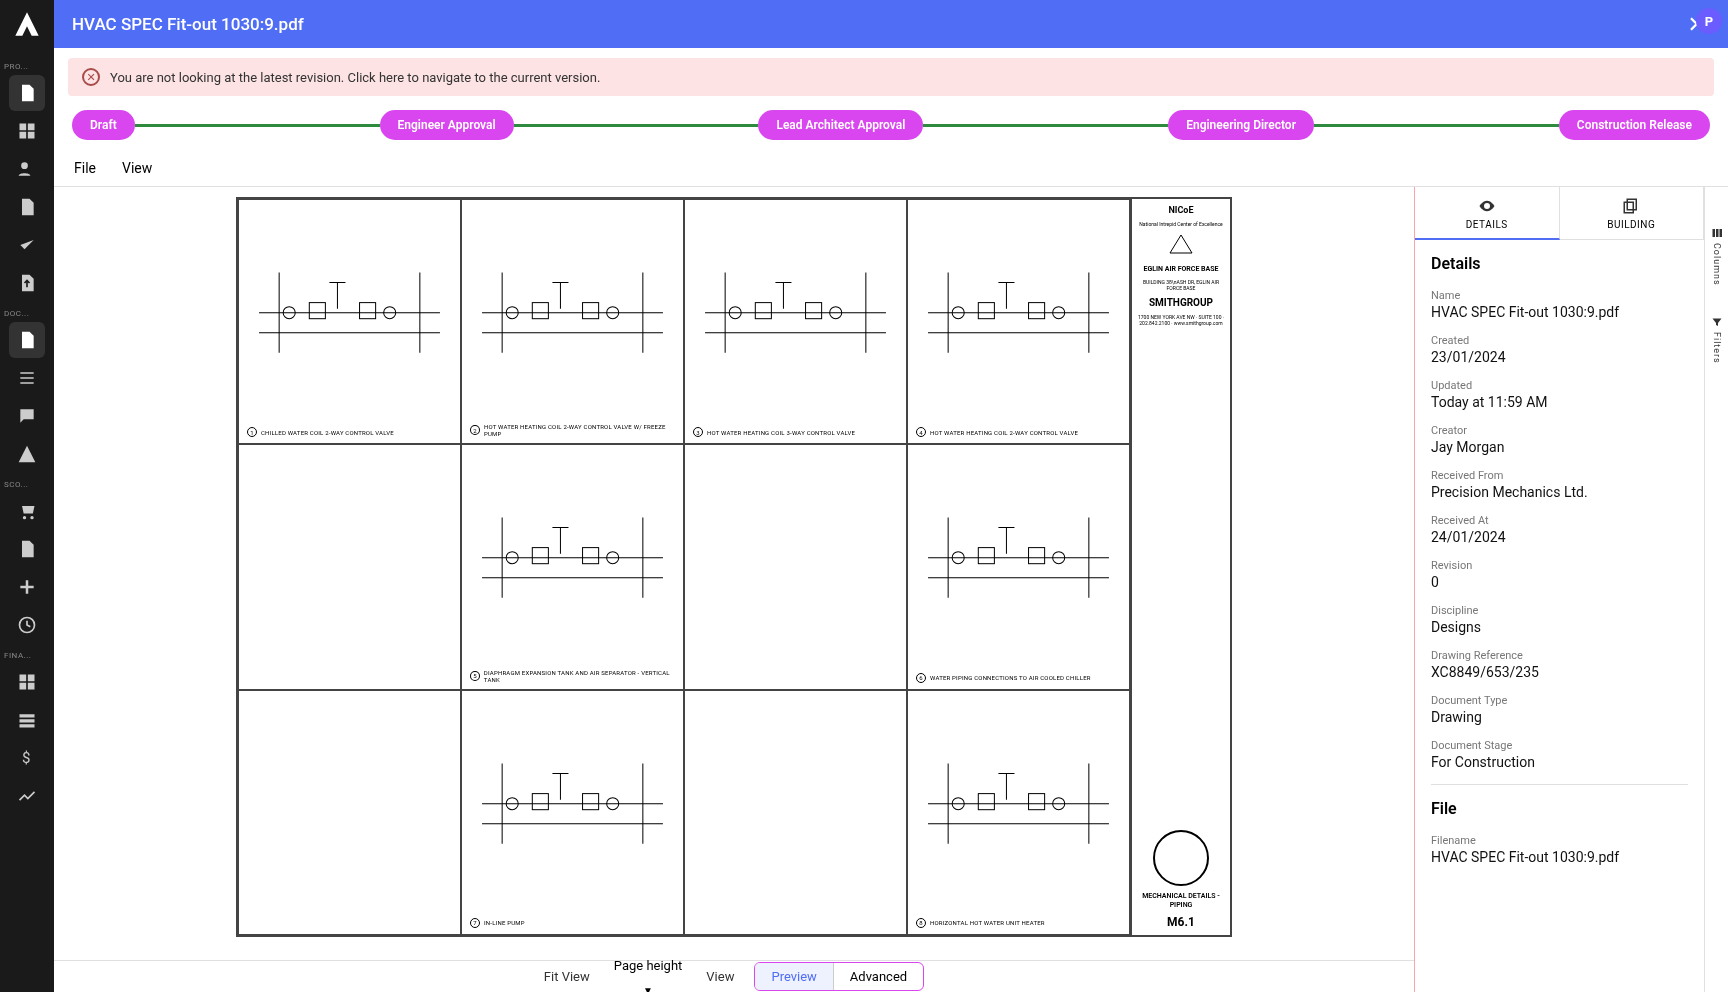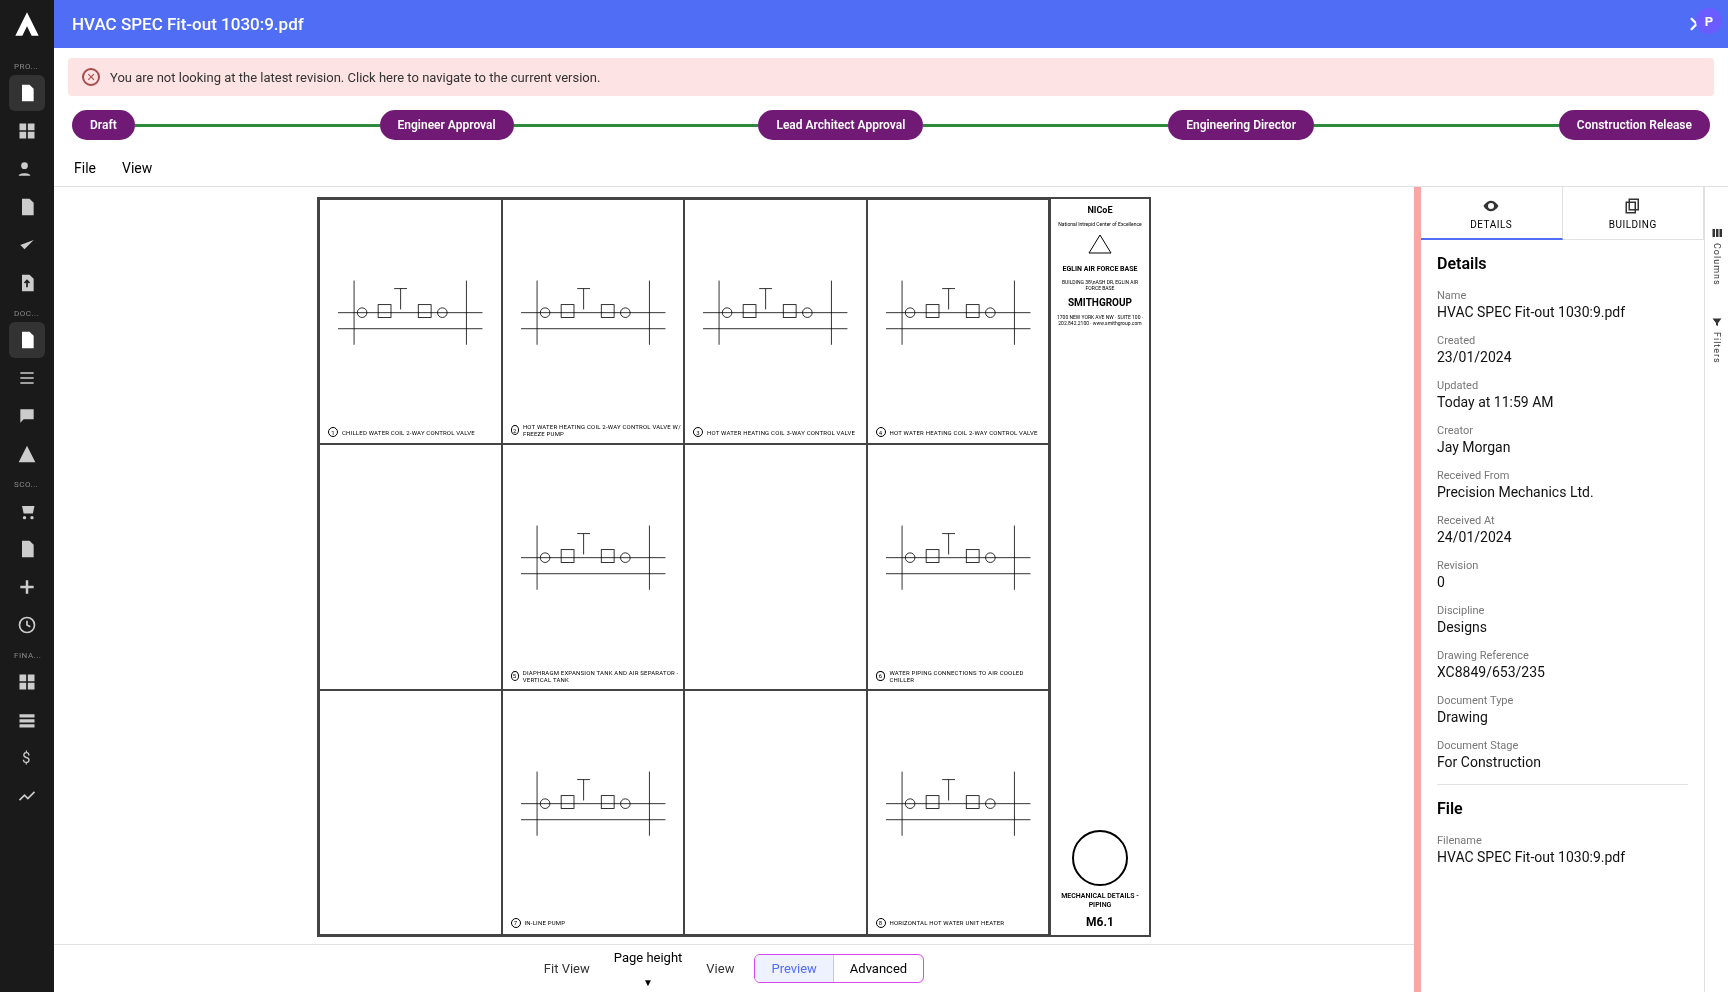--- a/index.html
+++ b/index.html
@@ -3,81 +3,81 @@
 <meta charset="utf-8">
 <style>
 * { margin: 0; padding: 0; box-sizing: border-box; font-family: -apple-system, BlinkMacSystemFont, "Segoe UI", Roboto, Helvetica, Arial, sans-serif; }
 html, body { width: 1728px; height: 992px; overflow: hidden; background: #f5f5f5; }
 
 .root { display: flex; height: 100%; }
 
 
 .sidebar { width: 54px; background: #1a1a1a; display: flex; flex-direction: column; align-items: center; padding-top: 10px; color: #999; }
 .sidebar .logo { width: 28px; height: 28px; margin-bottom: 18px; }
-.sidebar .group-label { font-size: 8px; letter-spacing: 0.5px; color: #888; margin: 6px 0 4px; align-self: flex-start; padding-left: 14px; }
+.sidebar .group-label { font-size: 8px; letter-spacing: 0.5px; color: #888; margin: 6px 0 4px; align-self: flex-start; padding-left: 4px; }
 .sidebar .nav-item { width: 36px; height: 36px; display: flex; align-items: center; justify-content: center; border-radius: 6px; margin-bottom: 2px; cursor: pointer; }
 .sidebar .nav-item.active { background: #333; }
 .sidebar svg { width: 20px; height: 20px; fill: #ccc; }
 
 
 .main { flex: 1; display: flex; flex-direction: column; position: relative; background: #fff; }
 
 
 .header { height: 48px; background: #4f6df5; color: #fff; display: flex; align-items: center; padding: 0 18px; font-size: 17px; font-weight: 500; }
 .header .spacer { flex: 1; }
 .header .close { font-size: 22px; cursor: pointer; padding: 4px; }
 
 
 .alert { display: flex; align-items: center; gap: 10px; padding: 10px 14px; background: #fde3e3; color: #333; font-size: 13px; margin: 10px 14px 0; border-radius: 4px; }
 .alert .alert-icon { width: 18px; height: 18px; border: 2px solid #a94b4b; border-radius: 50%; display: flex; align-items: center; justify-content: center; font-size: 11px; color: #a94b4b; }
 
 
 .workflow { display: flex; align-items: center; padding: 14px 18px 12px; gap: 0; }
-.workflow .step { background: #701a75; color: #fff; font-weight: 600; font-size: 12px; padding: 8px 18px; border-radius: 18px; white-space: nowrap; }
+.workflow .step { background: #d946ef; color: #fff; font-weight: 600; font-size: 12px; padding: 8px 18px; border-radius: 18px; white-space: nowrap; }
 .workflow .line { flex: 1; height: 3px; background: #2e8b3d; }
 
 
 .menubar { display: flex; gap: 26px; padding: 8px 20px 10px; font-size: 14px; border-bottom: 1px solid #e0e0e0; }
 .menubar span { cursor: pointer; }
 
 
 .content { flex: 1; display: flex; overflow: hidden; }
 
 
 .docwrap { flex: 1; display: flex; flex-direction: column; }
 .doc-canvas { flex: 1; overflow: auto; display: flex; justify-content: center; align-items: flex-start; padding: 10px 40px; background: #fff; }
-.sheet { width: 834px; height: 740px; border: 2px solid #444; background: #fff; position: relative; display: flex; }
+.sheet { width: 996px; height: 740px; border: 2px solid #444; background: #fff; position: relative; display: flex; }
 .sheet-grid { flex: 1; display: grid; grid-template-columns: repeat(4, 1fr); grid-template-rows: repeat(3, 1fr); }
 .cell { border: 1px solid #444; position: relative; padding: 6px; }
 .cell .mini { position: absolute; inset: 10px 10px 28px 10px; }
 .cell .caption { position: absolute; left: 8px; bottom: 6px; font-size: 6px; color: #000; letter-spacing: 0.2px; display: flex; align-items: center; gap: 4px; }
 .cell .caption .num { width: 10px; height: 10px; border: 1px solid #000; border-radius: 50%; display: inline-flex; align-items: center; justify-content: center; font-size: 6px; }
 .cell.blank { background: #fff; }
 .titleblock { width: 100px; border-left: 2px solid #444; display: flex; flex-direction: column; font-size: 6px; text-align: center; padding: 6px 4px; gap: 6px; }
 .titleblock .logo-sm { font-weight: 700; font-size: 9px; }
 .titleblock .txt { font-size: 5px; line-height: 1.2; }
 .titleblock .big { font-weight: 700; font-size: 12px; }
 .titleblock .spacer2 { flex: 1; }
 .titleblock .seal { width: 56px; height: 56px; border: 2px solid #000; border-radius: 50%; align-self: center; }
 
 
 .mini svg { width: 100%; height: 100%; }
 
 
-.bottombar { height: 48px; border-top: 1px solid #e0e0e0; display: flex; align-items: center; justify-content: center; gap: 20px; font-size: 13px; background: #fff; }
+.bottombar { height: 32px; border-top: 1px solid #e0e0e0; display: flex; align-items: center; justify-content: center; gap: 20px; font-size: 13px; background: #fff; }
 .bottombar .label { color: #333; }
 .bottombar .select { display: inline-flex; align-items: center; gap: 12px; padding: 4px 4px; cursor: pointer; flex-direction: column; }
 .bottombar .select .caret { font-size: 10px; }
 .bottombar .seg { display: flex; border: 1px solid #d946ef; border-radius: 6px; overflow: hidden; }
 .bottombar .seg div { padding: 6px 16px; cursor: pointer; }
 .bottombar .seg div.active { background: #eef2ff; color: #4f6df5; }
 .bottombar .seg div + div { border-left: 1px solid #ccc; }
 
 
-.details { width: 290px; border-left: 7px solid #fca5a5; display: flex; flex-direction: column; background: #fff; }
+.details { width: 290px; border-left: 1px solid #fca5a5; display: flex; flex-direction: column; background: #fff; }
 .tabs { display: flex; }
 .tab { flex: 1; text-align: center; padding: 10px 4px 8px; font-size: 10px; letter-spacing: 0.5px; border-bottom: 1px solid #e0e0e0; border-right: 1px solid #e0e0e0; cursor: pointer; display: flex; flex-direction: column; align-items: center; gap: 4px; }
 .tab.active { border-bottom: 2px solid #4f6df5; color: #000; }
 .tab svg { width: 18px; height: 18px; fill: #333; }
 .details-body { padding: 14px 16px; overflow: auto; flex: 1; }
 .details-body h3 { font-size: 16px; font-weight: 600; margin-bottom: 16px; }
 .field { margin-bottom: 14px; }
 .field .flabel { font-size: 11px; color: #777; margin-bottom: 2px; }
 .field .fvalue { font-size: 14px; color: #111; }
 .section-sep { border-top: 1px solid #e0e0e0; margin: 10px 0 14px; }

